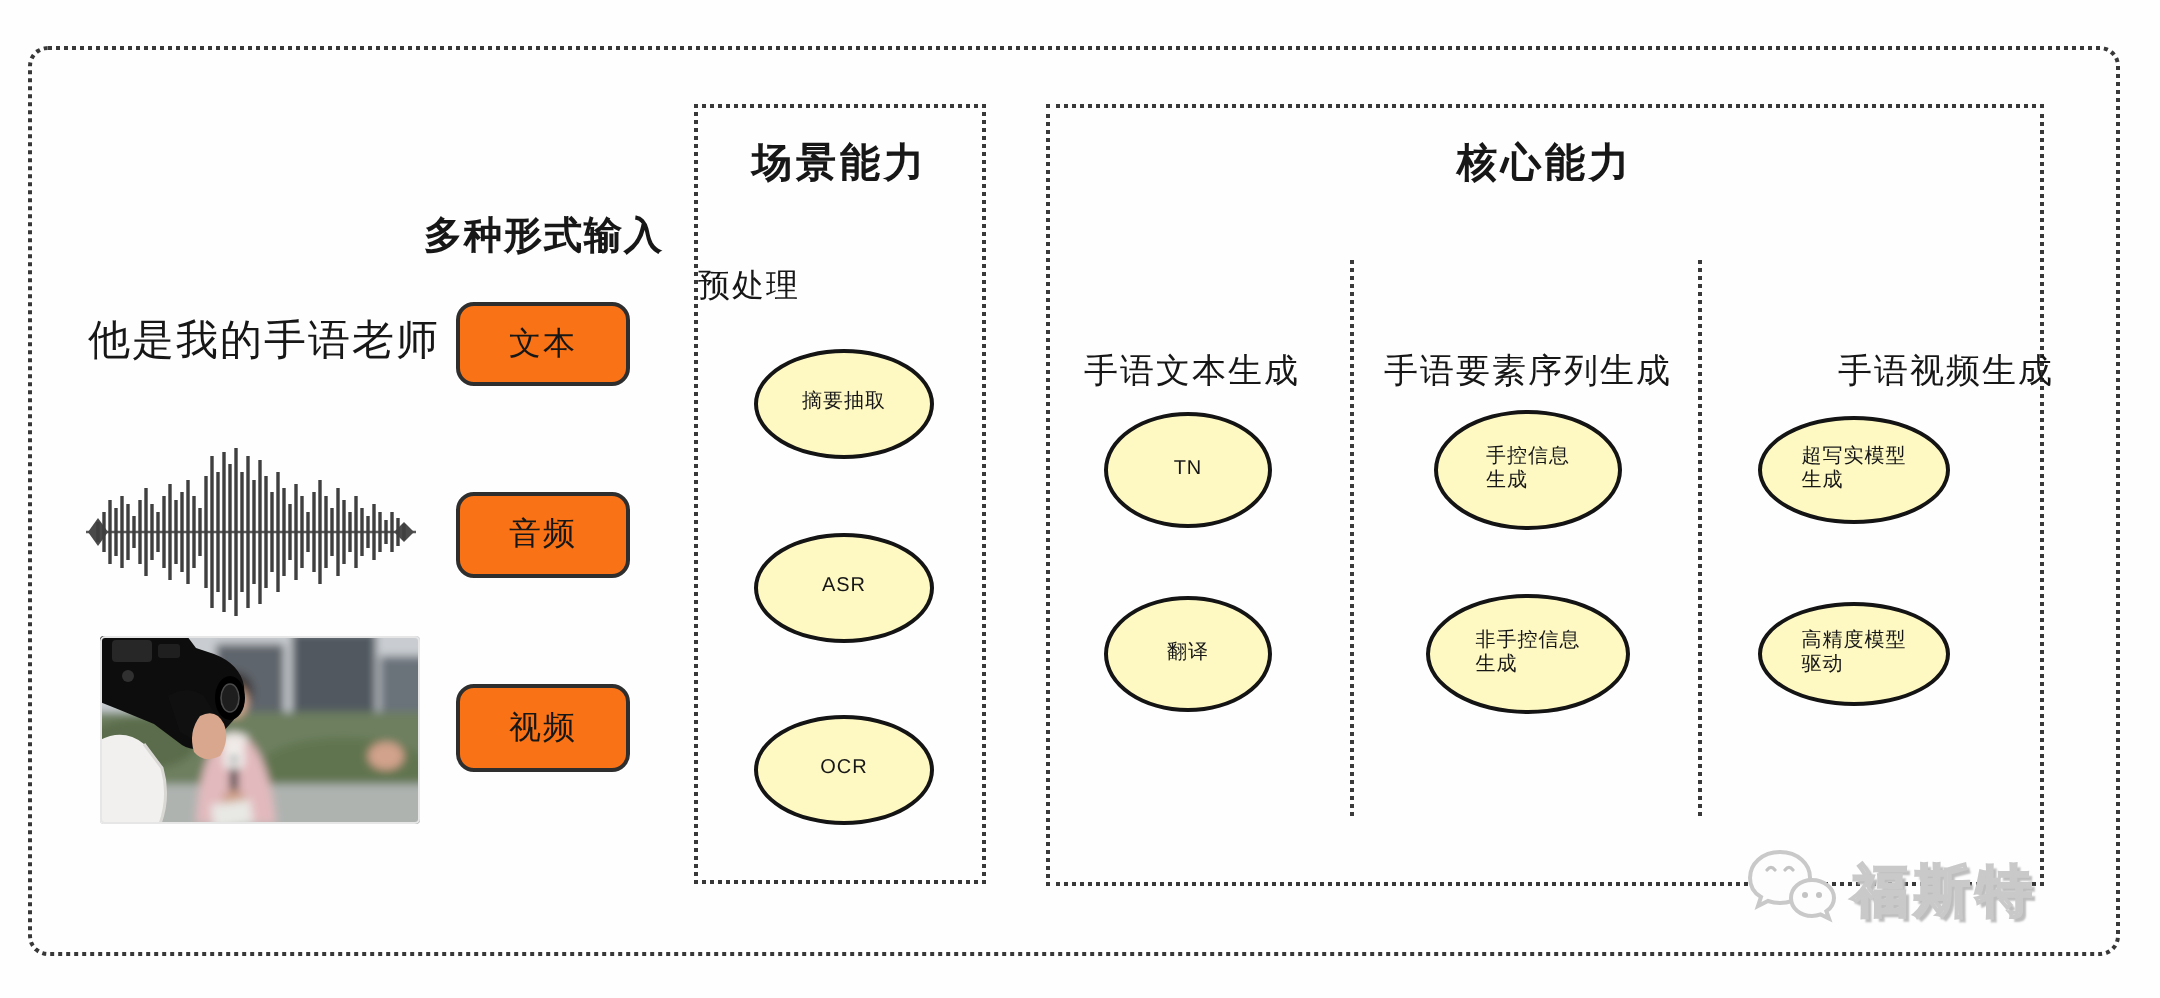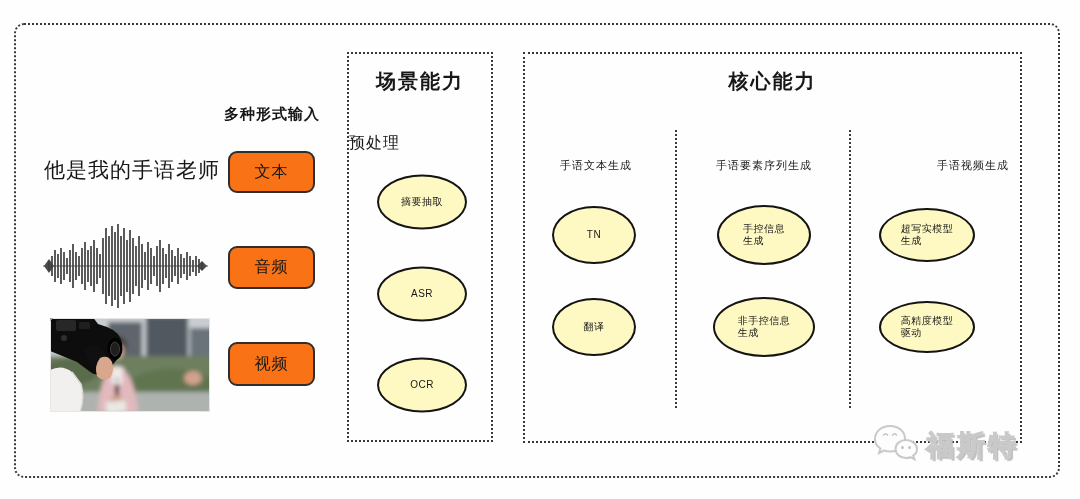--- a/index.html
+++ b/index.html
@@ -5,21 +5,21 @@
   * { margin:0; padding:0; box-sizing:border-box; }
   html,body { width:1080px; height:499px; background:#ffffff; overflow:hidden;
               font-family:"Liberation Sans","DejaVu Sans",sans-serif; color:#171717; }
   .canvas { position:relative; width:1080px; height:499px; background:#fefefe; }
 
   .outer-border { position:absolute; left:14px; top:23px; width:1046px; height:455px;
                   border:2px dotted #383838; border-radius:10px; }
 
   
   .input-heading { position:absolute; left:206px; top:105px; width:132px; text-align:center;
-                   font-size:15px; font-weight:600; letter-spacing:1px; }
+                   font-size:19px; font-weight:600; letter-spacing:1px; }
   .sample-text { position:absolute; left:44px; top:156px; width:170px;
                  font-size:21px; letter-spacing:1px; white-space:nowrap; }
   .io-box { position:absolute; left:228px; width:87px; background:#f97316;
             border:2px solid #2e2e2e; border-radius:9px;
             display:flex; align-items:center; justify-content:center;
             font-size:16px; letter-spacing:1px; }
   .io-box.text  { top:151px; height:42px; }
   .io-box.audio { top:246px; height:43px; }
   .io-box.video { top:342px; height:44px; }
 
@@ -41,22 +41,22 @@
              font-size:10px; line-height:1.25; letter-spacing:0.5px; white-space:pre-line; }
 
   
   .scene-box .ellipse { left:73px; width:90px; height:55px; }
   .el-s0 { top:148px; } .el-s1 { top:240px; } .el-s2 { top:331px; }
 
   
   .col-sep { position:absolute; top:76px; height:278px; width:0;
              border-left:2px dotted #3a3a3a; }
   .sep-1 { left:150px; } .sep-2 { left:324px; }
-  .col-header { position:absolute; top:104px; transform:translateX(-50%);
-                font-size:11px; letter-spacing:1px; white-space:nowrap; }
+  .col-header { position:absolute; top:120px; transform:translateX(-50%);
+                font-size:17px; letter-spacing:1px; white-space:nowrap; }
   .ch-0 { left:71px; } .ch-1 { left:239px; } .ch-2 { left:402px;margin-left:46px; }
 
   .el-c00 { left:69px;  top:181px; width:84px;  height:58px; }
   .el-c01 { left:69px;  top:273px; width:84px;  height:58px; }
   .el-c10 { left:239px; top:181px; width:94px;  height:60px; }
   .el-c11 { left:239px; top:273px; width:102px; height:60px; }
   .el-c20 { left:402px; top:181px; width:96px;  height:54px; }
   .el-c21 { left:402px; top:273px; width:96px;  height:52px; }
 
   

